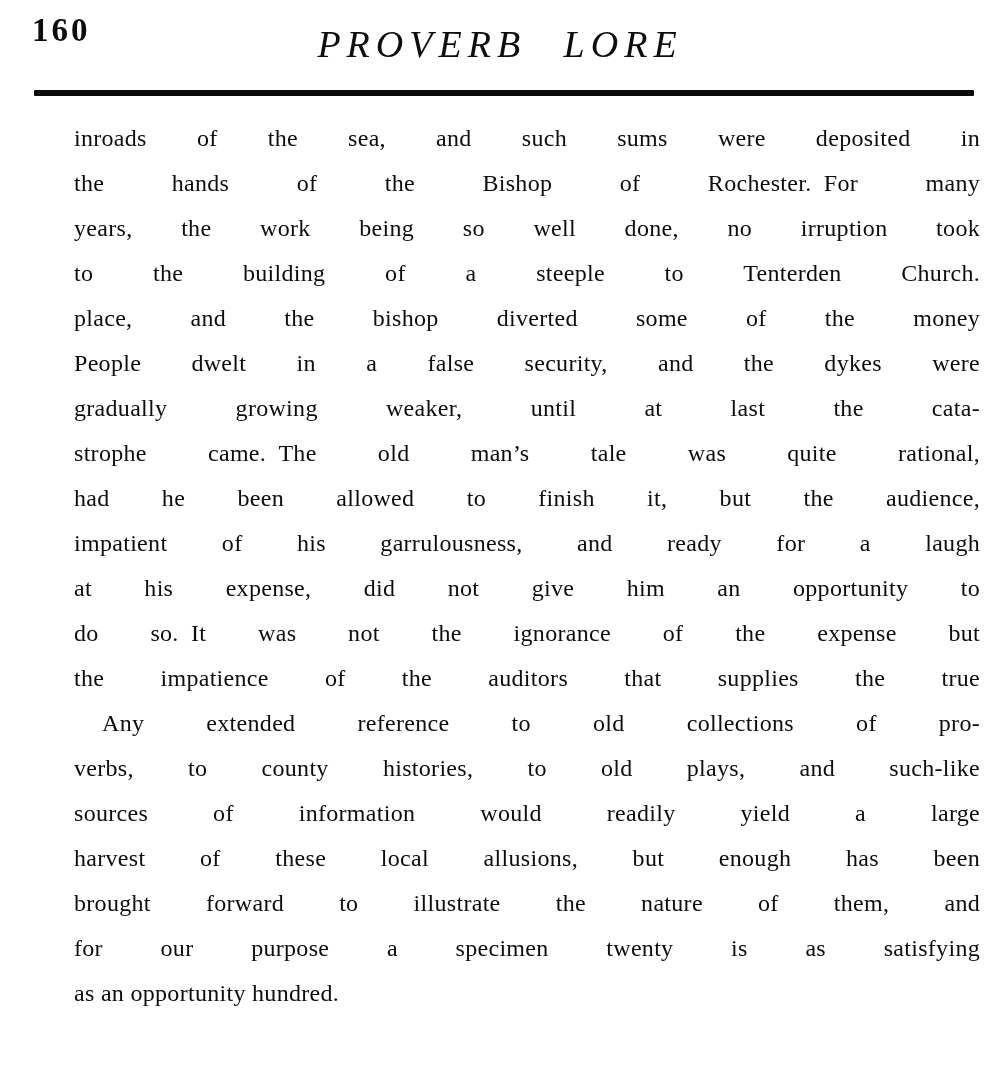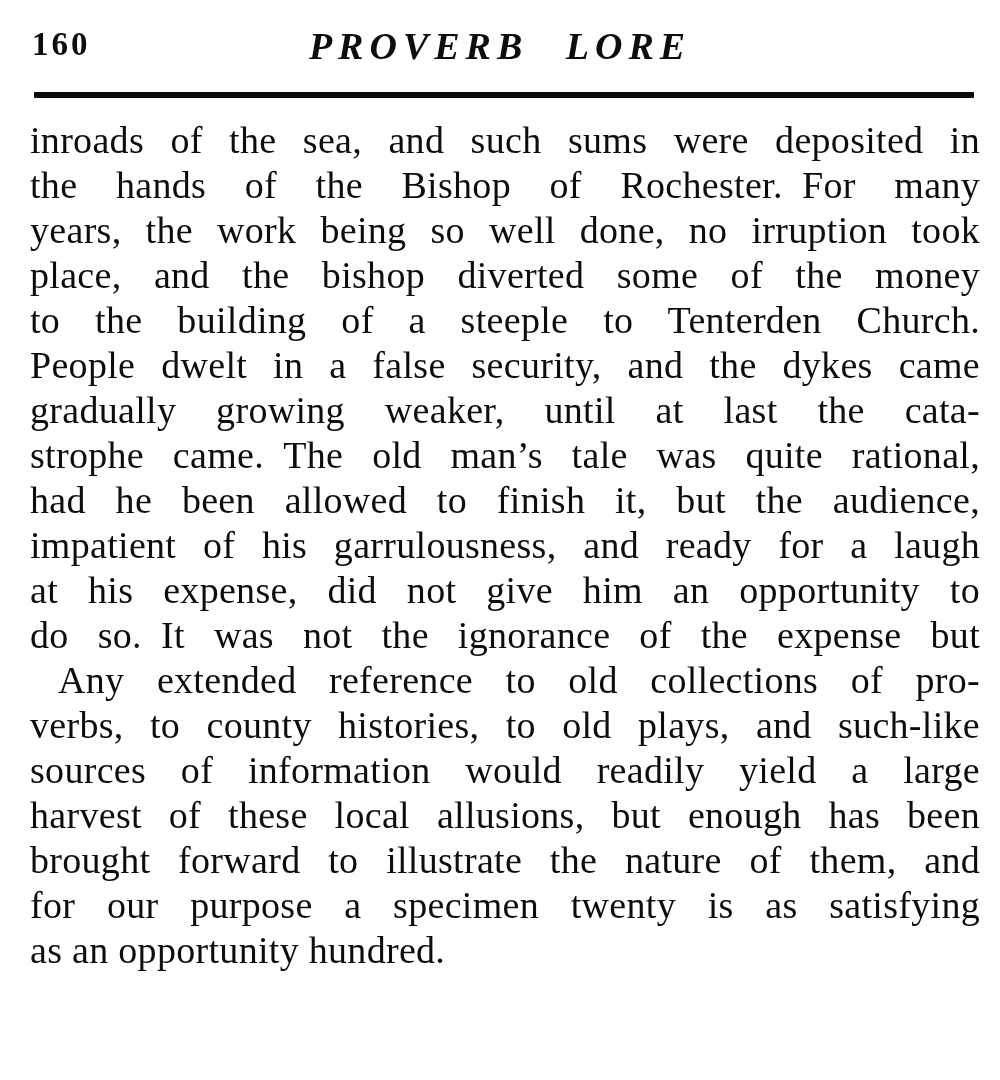--- a/index.html
+++ b/index.html
@@ -16,50 +16,50 @@
   }
   .page {
     position: relative;
     width: 1000px;
     height: 1080px;
     background: #ffffff;
   }
   .page-header {
     position: relative;
     height: 58px;
-    padding-top: 10px;
-    margin-top: 14px;
+    padding-top: 22px;
   }
   .page-number {
     position: absolute;
     left: 32px;
     top: 12px;
     font-size: 33px;
     letter-spacing: 3px;
     font-weight: 600;
   }
   .page-title {
     margin: 0;
     text-align: center;
     font-size: 38px;
     font-style: italic;
-    font-weight: 700;
+    font-weight: 400;
     letter-spacing: 6px;
     word-spacing: 22px;
   }
   .header-rule {
     height: 6px;
     background: #0a0a0a;
     margin: 10px 26px 0 34px;
     border-radius: 1px;
   }
   .page-body {
     padding: 20px 20px 0 30px;
-    font-size: 38px;
+    font-size: 24px;
     letter-spacing: 0.3px;
+    margin-left: 44px;
   }
   .paragraph {
     margin: 0;
   }
   .line {
     height: 45px;
     line-height: 45px;
     white-space: nowrap;
     overflow: hidden;
   }
@@ -79,29 +79,30 @@
   <header class="page-header">
     <span class="page-number">160</span>
     <h1 class="page-title">PROVERB LORE</h1>
   </header>
   <div class="header-rule"></div>
   <main class="page-body">
       <div class="paragraph">
         <div class="line justify">inroads of the sea, and such sums were deposited in</div>
         <div class="line justify">the hands of the Bishop of Rochester. For many</div>
         <div class="line justify">years, the work being so well done, no irruption took</div>
+        <div class="line justify">to the building of a steeple to Tenterden Church.</div>
         <div class="line justify">place, and the bishop diverted some of the money</div>
-        <div class="line justify">to the building of a steeple to Tenterden Church.</div>
-        <div class="line justify">People dwelt in a false security, and the dykes came</div>
+        <div class="line justify">People dwelt in a false security, and the dykes were</div>
         <div class="line justify">gradually growing weaker, until at last the cata-</div>
         <div class="line justify">strophe came. The old man’s tale was quite rational,</div>
         <div class="line justify">had he been allowed to finish it, but the audience,</div>
         <div class="line justify">impatient of his garrulousness, and ready for a laugh</div>
         <div class="line justify">at his expense, did not give him an opportunity to</div>
         <div class="line justify">do so. It was not the ignorance of the expense but</div>
+        <div class="line justify">the impatience of the auditors that supplies the true</div>
       </div>
       <div class="paragraph">
         <div class="line justify indent">Any extended reference to old collections of pro-</div>
         <div class="line justify">verbs, to county histories, to old plays, and such-like</div>
         <div class="line justify">sources of information would readily yield a large</div>
         <div class="line justify">harvest of these local allusions, but enough has been</div>
         <div class="line justify">brought forward to illustrate the nature of them, and</div>
         <div class="line justify">for our purpose a specimen twenty is as satisfying</div>
         <div class="line">as an opportunity hundred.</div>
       </div>

